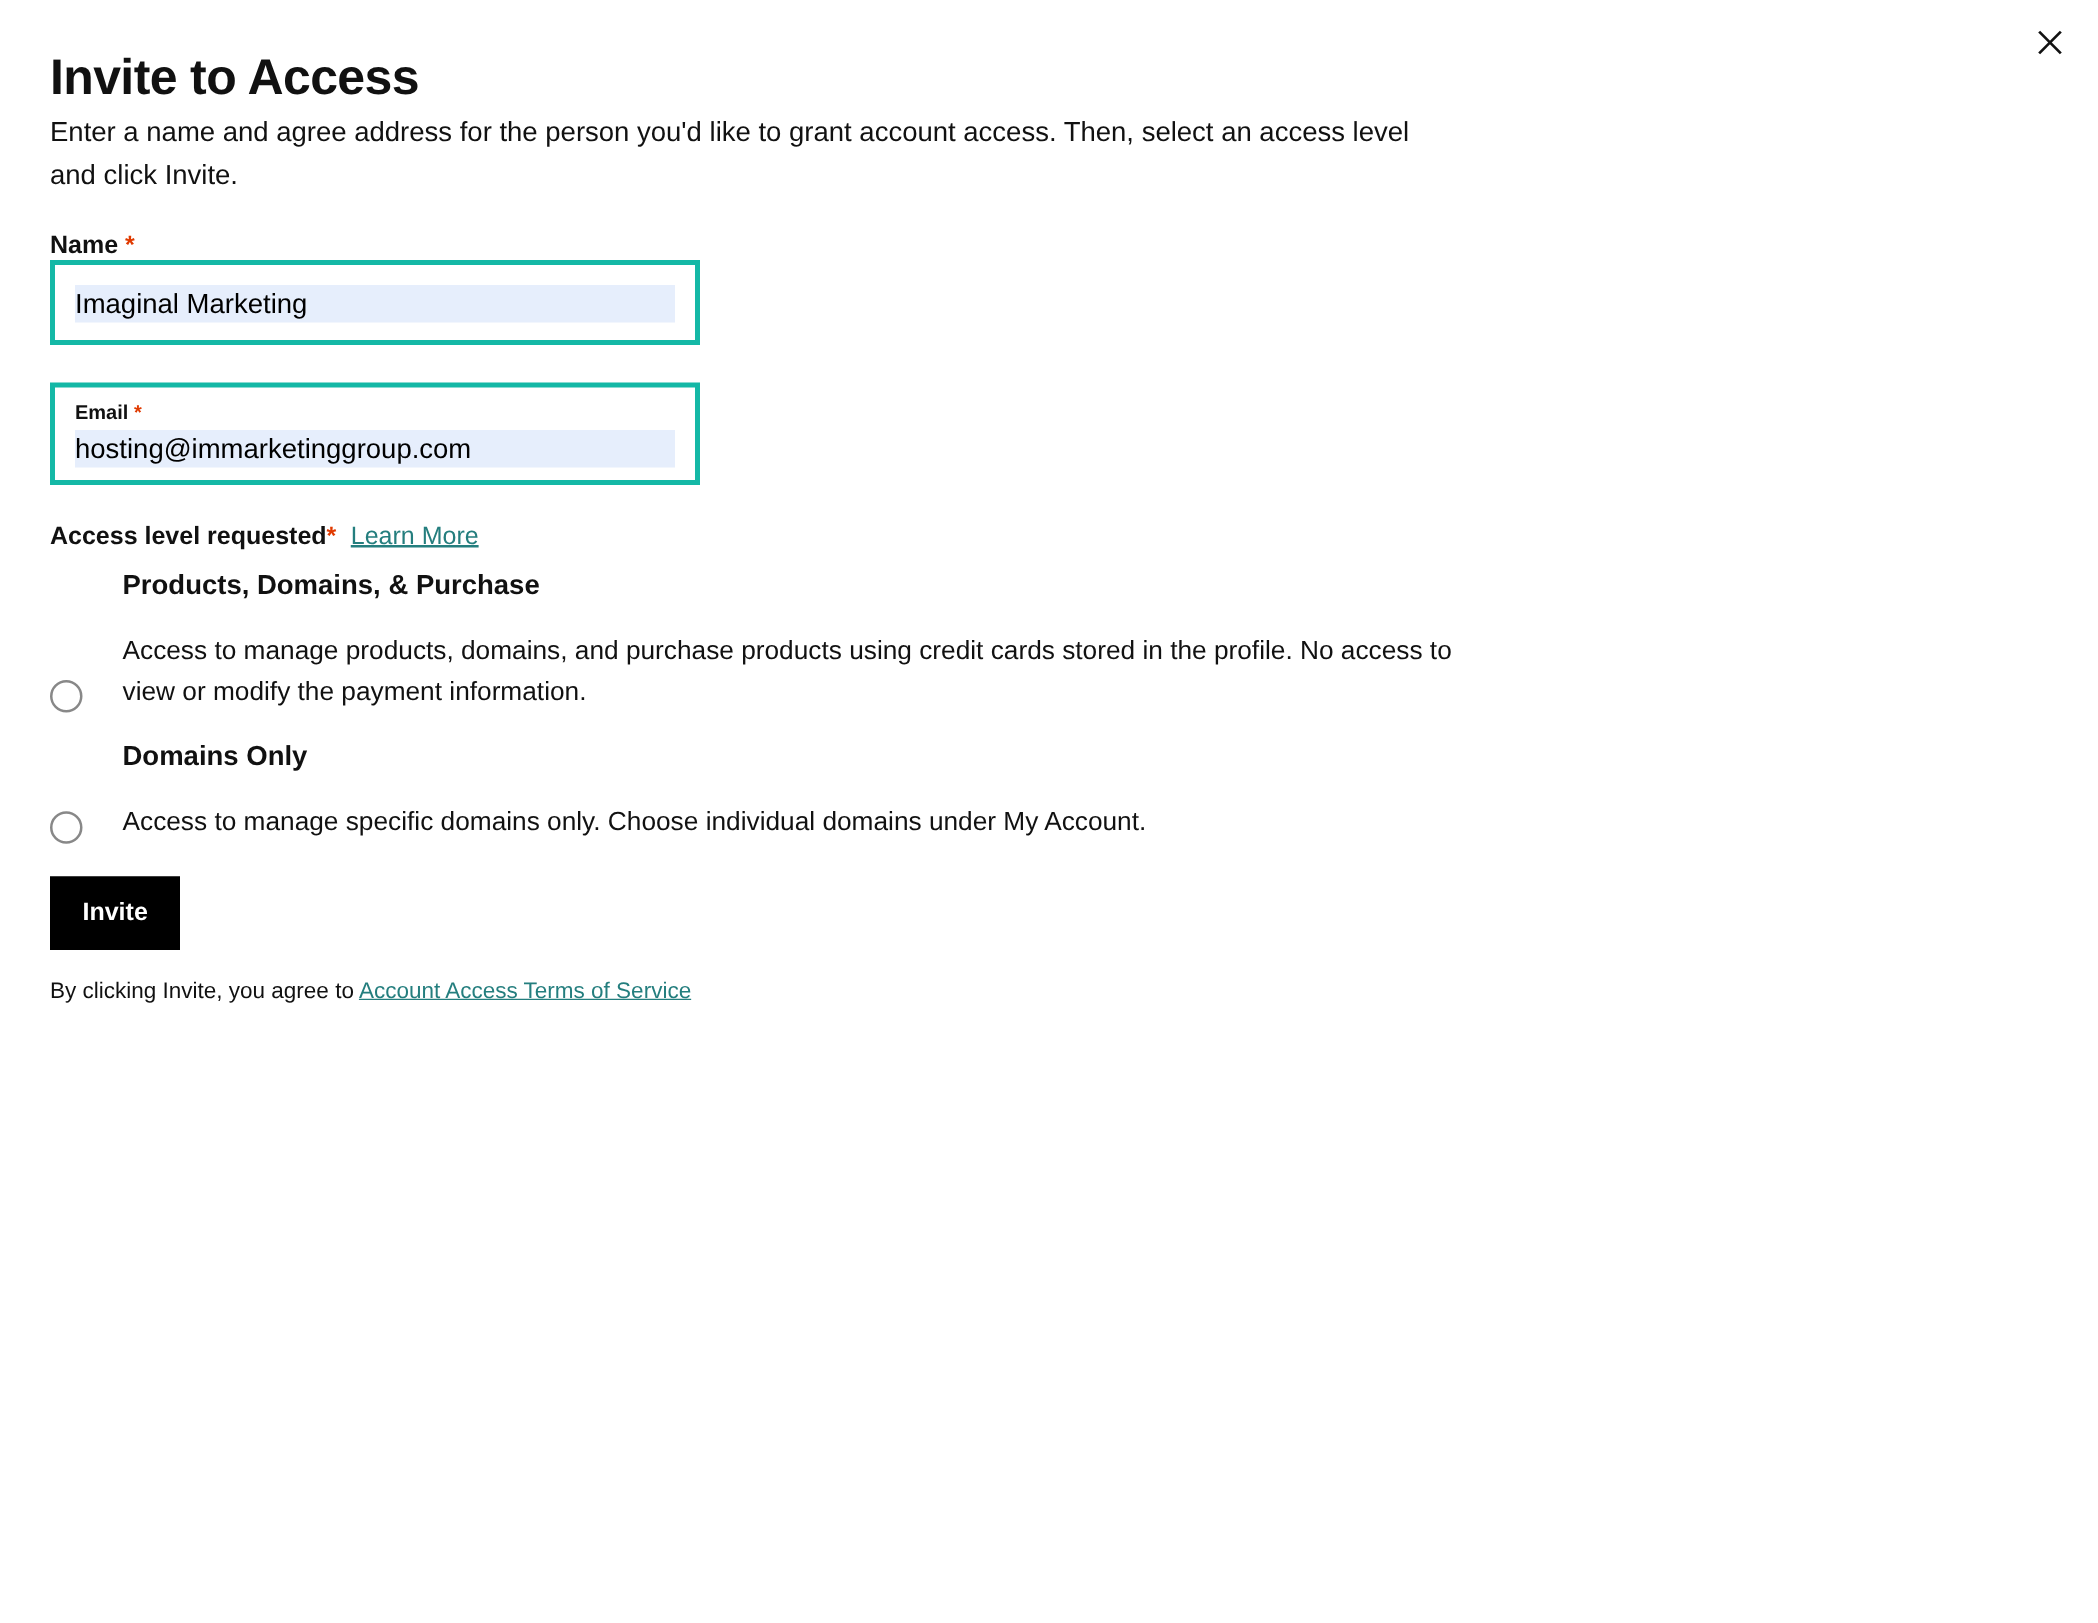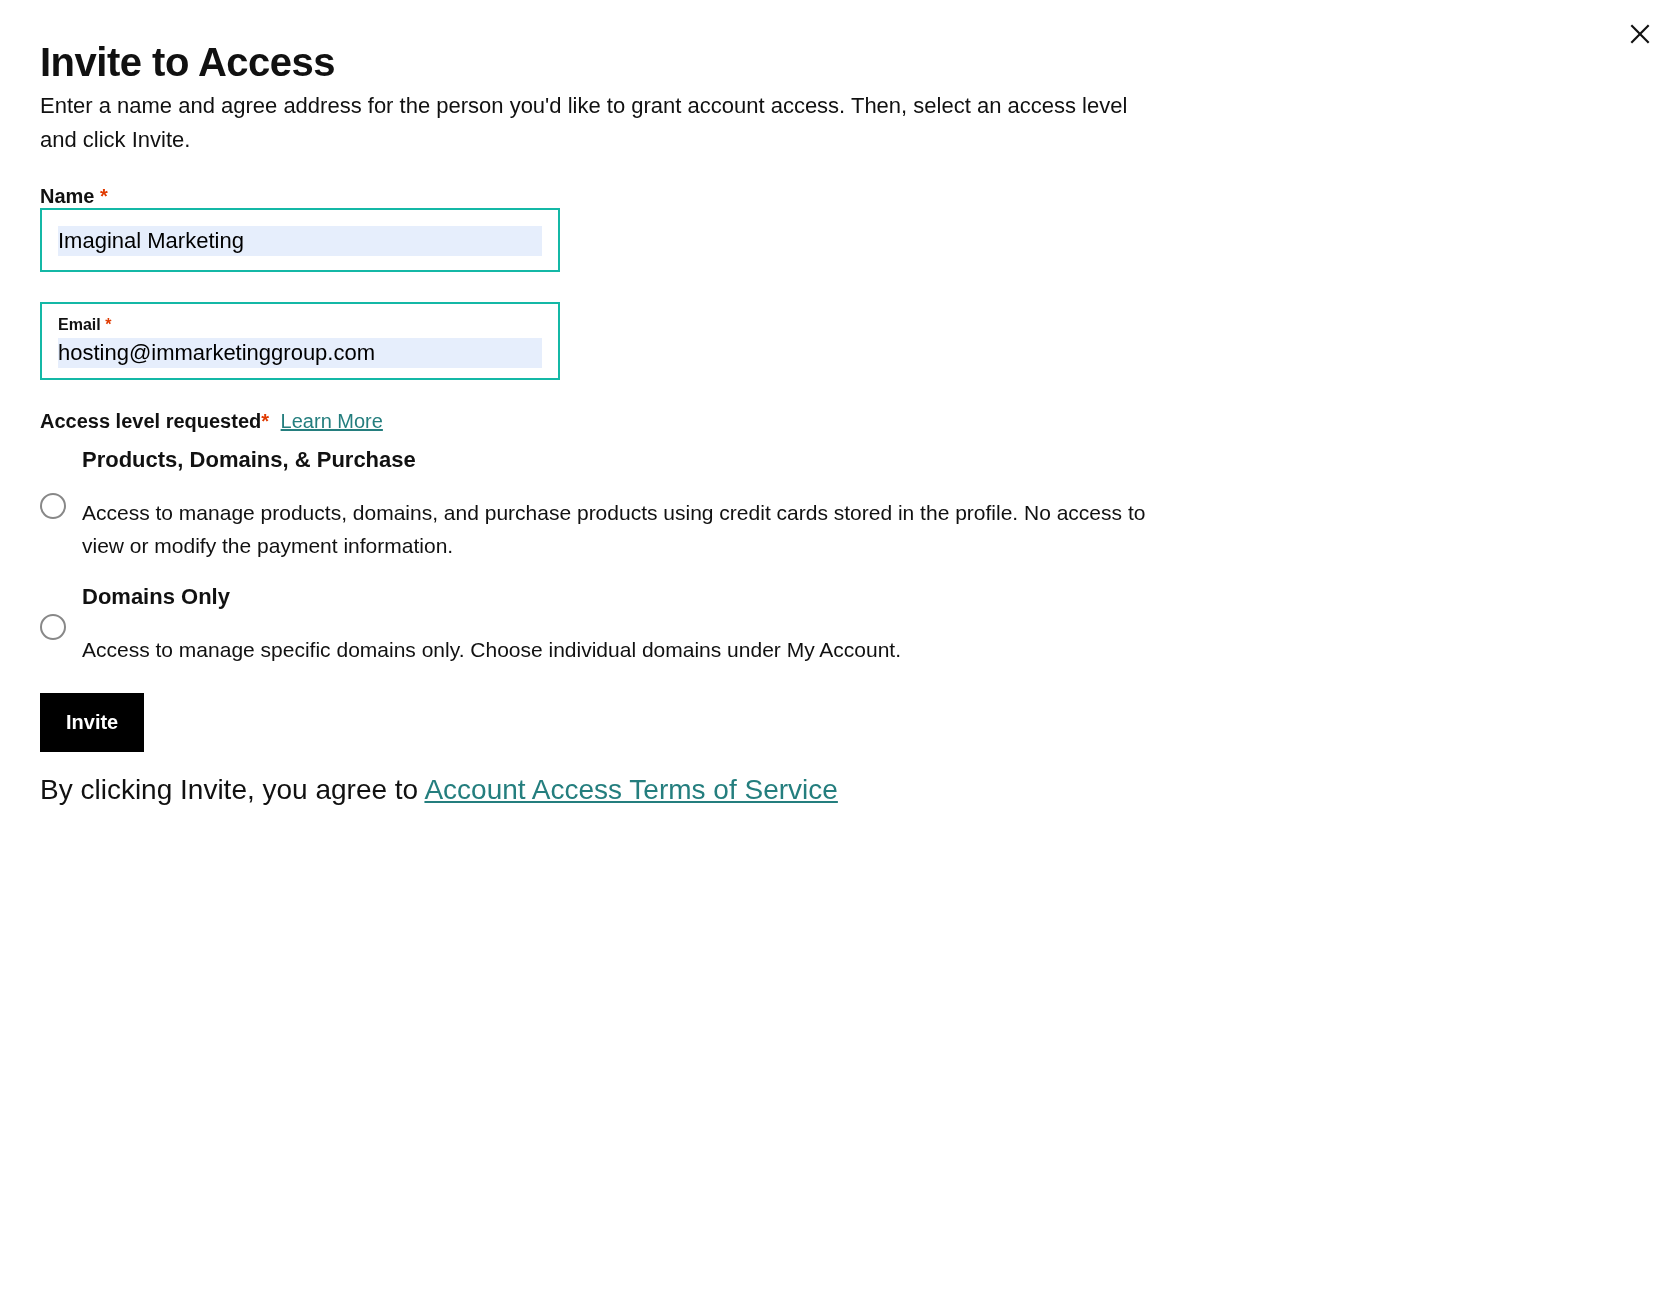--- a/index.html
+++ b/index.html
@@ -46,21 +46,21 @@
     .field-label {
       font-size: 20px;
       font-weight: 700;
       display: inline-block;
     }
     .req {
       color: #e03a00;
       font-weight: 700;
     }
     .input-box {
-      border: 2px solid #14b8a6;
+      border: 4px solid #14b8a6;
       width: 520px;
       padding: 12px 16px 10px;
     }
     .input-inner-label {
       font-size: 16px;
       font-weight: 700;
       display: block;
       margin-bottom: 4px;
     }
     .text-input {
@@ -84,22 +84,23 @@
       color: #247e7e;
       text-decoration: underline;
       font-weight: 400;
       margin-left: 6px;
     }
     .radio-group {
       margin-bottom: 26px;
     }
     .radio-item {
       display: flex;
-      align-items: center;
+      align-items: flex-end;
       margin-bottom: 22px;
+      gap: 16px;
     }
     .radio-circle {
       width: 26px;
       height: 26px;
       border: 2.5px solid #888;
       border-radius: 50%;
       flex-shrink: 0;
       margin-right: 16px;
       margin-top: 2px;
       position: relative;
@@ -138,21 +139,21 @@
       background: #000;
       color: #fff;
       font-size: 20px;
       font-weight: 700;
       border: none;
       padding: 18px 26px;
       cursor: pointer;
       margin-bottom: 22px;
     }
     .agreement {
-      font-size: 28px;
+      font-size: 18px;
     }
     .agreement a {
       color: #247e7e;
       text-decoration: underline;
     }
   </style>
 </head>
 <body>
 
 

